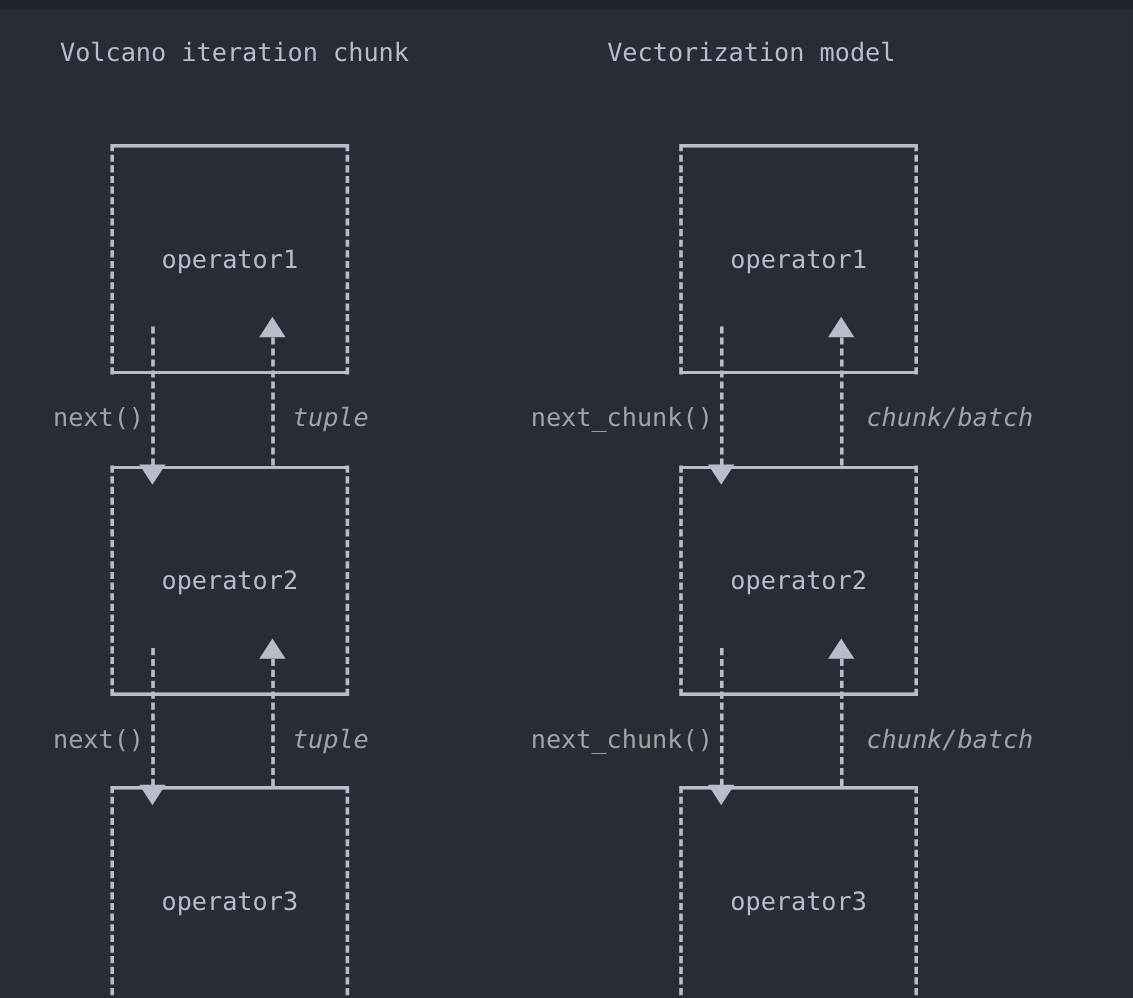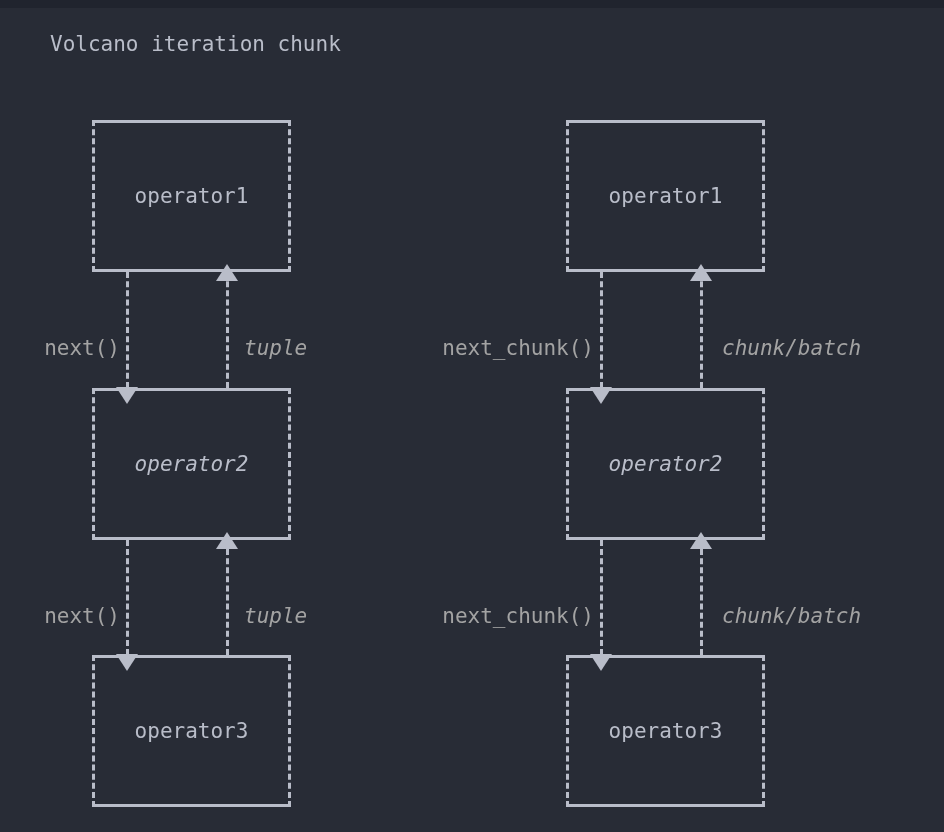--- a/index.html
+++ b/index.html
@@ -45,34 +45,34 @@
     white-space: pre;
     letter-spacing: 0px;
   }
   .diagram.left  .title { left: 50px; }
   .diagram.right .title { left: 34px; }
 
   
   .opbox {
     position: absolute;
     width: 199px;
-    height: 152px;
+    height: 192px;
     box-sizing: border-box;
     border-top: 3px solid #b9bdc9;
     border-bottom: 3px solid #b9bdc9;
     border-left: 3px dashed #b9bdc9;
     border-right: 3px dashed #b9bdc9;
     display: flex;
     align-items: center;
     justify-content: center;
   }
   .diagram.left  .opbox { left: 92px; }
   .diagram.right .opbox { left: 94px; }
   .opbox.r1 { top: 120px; }
-  .opbox.r2 { top: 388px; font-style: italic; }
+  .opbox.r2 { top: 388px; }
   .opbox.r3 { top: 655px; justify-content: center; }
 
   .oplabel {
     font-size: 21px;
     line-height: 26px;
     color: #b9bdc9;
     white-space: pre;
   }
 
   
@@ -169,20 +169,21 @@
     <div class="vline down g2"></div>
     <div class="arrow down a-r3top"></div>
     <div class="vline up g2"></div>
     <div class="arrow up a-r2bot"></div>
     <div class="edgelabel call lvl2">next()</div>
     <div class="edgelabel payload lvl2">tuple</div>
   </div>
 
   <div class="diagram right">
 
+    <div class="title">Vectorization model</div>
 
     <div class="opbox r1">
       <span class="oplabel">operator1</span>
     </div>
 
     <div class="opbox r2">
       <span class="oplabel">operator2</span>
     </div>
 
     <div class="opbox r3">

